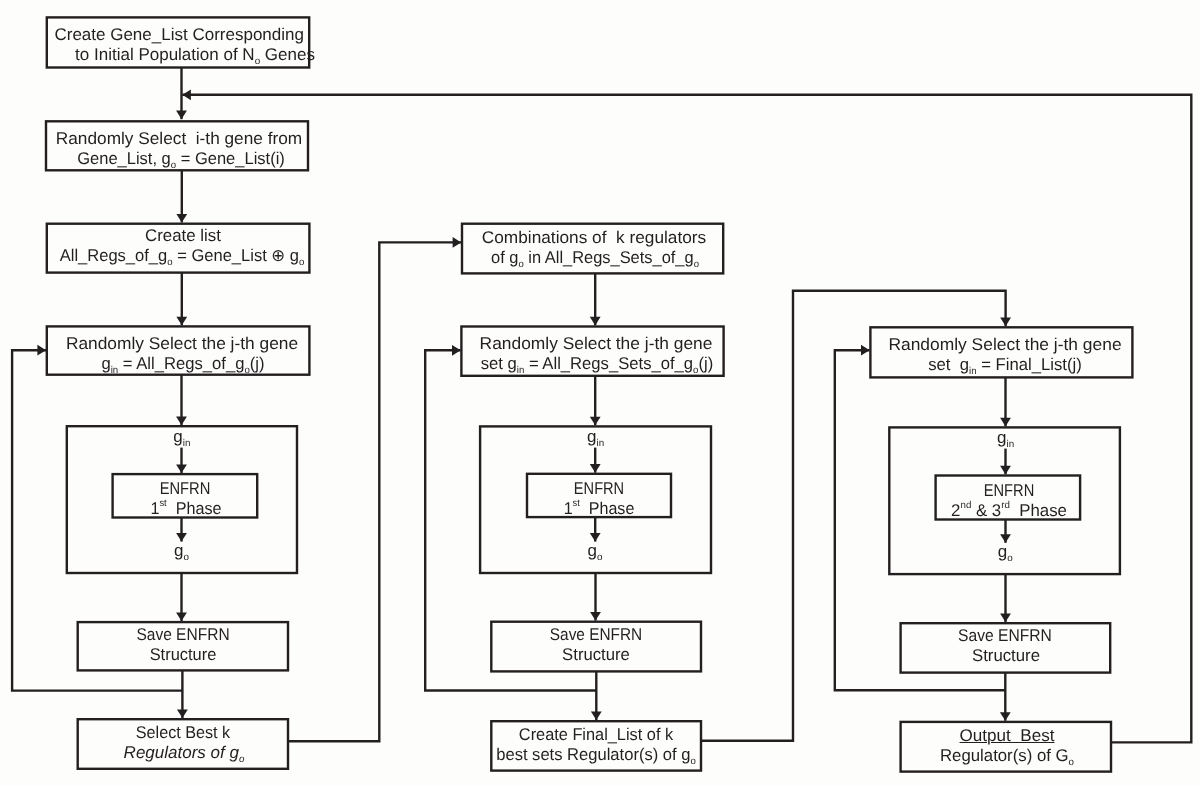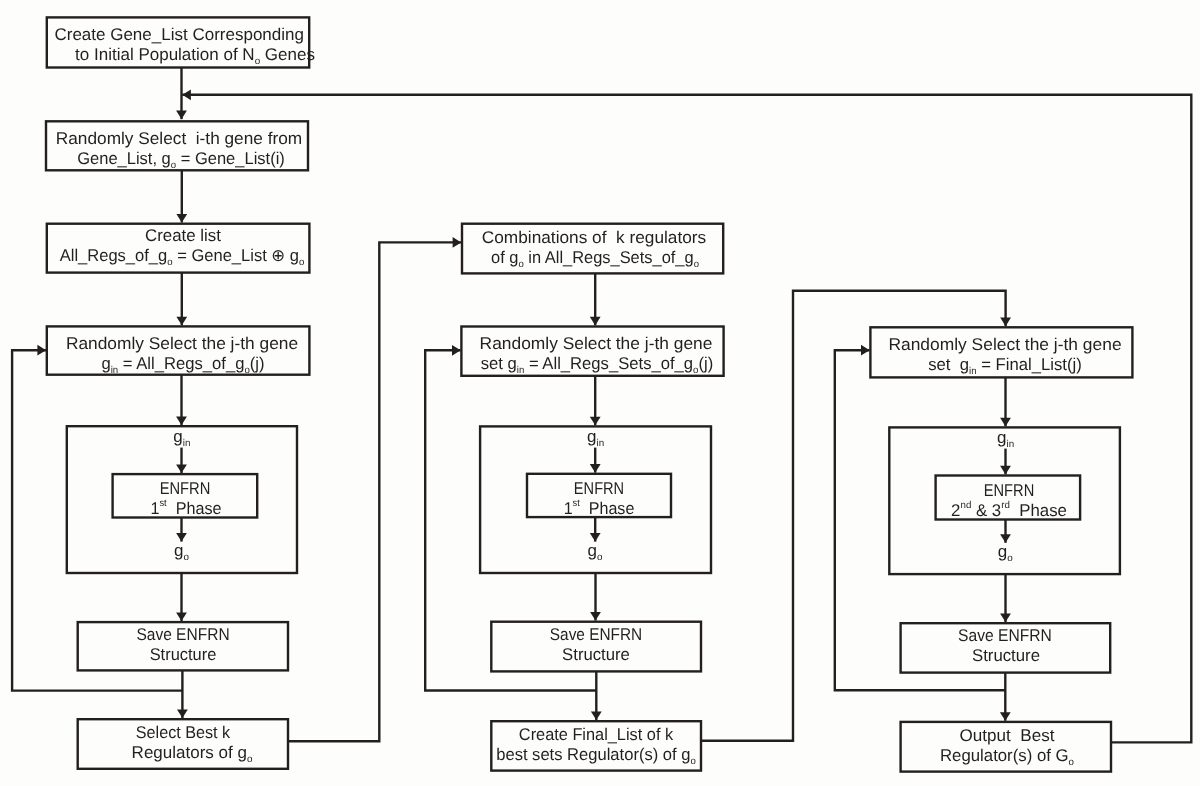--- a/index.html
+++ b/index.html
@@ -173,21 +173,21 @@
   <div class="node-label">
     <span class="tline" style="left: 185px; top: 479.2px; transform: translateX(-50%) scaleX(0.8657);">ENFRN</span>
     <span class="tline" style="left: 186px; top: 499.4px; transform: translateX(-50%) scaleX(0.9519);">1<sup>st</sup>  Phase</span>
   </div>
   <div class="node-label">
     <span class="tline" style="left: 182.6px; top: 624.9px; transform: translateX(-50%) scaleX(0.9134);">Save ENFRN</span>
     <span class="tline" style="left: 182.6px; top: 645.1px; transform: translateX(-50%) scaleX(0.9669);">Structure</span>
   </div>
   <div class="node-label">
     <span class="tline" style="left: 182.7px; top: 722.6px; transform: translateX(-50%) scaleX(0.9514);">Select Best k</span>
-    <span class="tline" style="left: 192px; top: 742.8px;">Regulators of g<sub>o</sub></span>
+    <span class="tline" style="left: 184px; top: 742.8px; font-style: italic;">Regulators of g<sub>o</sub></span>
   </div>
   <div class="node-label">
     <span class="tline" style="left: 594px; top: 227.5px; transform: translateX(-50%) scaleX(1.0149);">Combinations of  k regulators</span>
     <span class="tline" style="left: 594.6px; top: 247.7px; transform: translateX(-50%) scaleX(0.9664);">of g<sub>o</sub> in All_Regs_Sets_of_g<sub>o</sub></span>
   </div>
   <div class="node-label">
     <span class="tline" style="left: 596px; top: 334px; transform: translateX(-50%) scaleX(1.0222);">Randomly Select the j-th gene</span>
     <span class="tline" style="left: 596.5px; top: 354.2px; transform: translateX(-50%) scaleX(0.9785);">set g<sub>in</sub> = All_Regs_Sets_of_g<sub>o</sub>(j)</span>
   </div>
   <div class="node-label">
@@ -208,21 +208,21 @@
   </div>
   <div class="node-label">
     <span class="tline" style="left: 1008.5px; top: 480.7px; transform: translateX(-50%) scaleX(0.8623);">ENFRN</span>
     <span class="tline" style="left: 1008.6px; top: 500.9px; transform: translateX(-50%) scaleX(0.989);">2<sup>nd</sup> &amp; 3<sup>rd</sup>  Phase</span>
   </div>
   <div class="node-label">
     <span class="tline" style="left: 1005.3px; top: 626px; transform: translateX(-50%) scaleX(0.9193);">Save ENFRN</span>
     <span class="tline" style="left: 1005.8px; top: 646.2px; transform: translateX(-50%) scaleX(0.9872);">Structure</span>
   </div>
   <div class="node-label">
-    <span class="tline" style="left: 1006.5px; top: 725.5px; transform: translateX(-50%) scaleX(1.0042);">Output  Best</span>
+    <span class="tline" style="left: 1006.5px; top: 725.5px; transform: translateX(-50%) scaleX(1.0042); text-decoration: underline;">Output  Best</span>
     <span class="tline" style="left: 1006.9px; top: 745.7px; transform: translateX(-50%) scaleX(0.9862);">Regulator(s) of G<sub>o</sub></span>
   </div>
   <span class="freelbl" style="left: 181.8px; top: 426.5px;">g<sub>in</sub></span>
   <span class="freelbl" style="left: 181.4px; top: 541.4px;">g<sub>o</sub></span>
   <span class="freelbl" style="left: 595.7px; top: 426.7px;">g<sub>in</sub></span>
   <span class="freelbl" style="left: 595px; top: 541.4px;">g<sub>o</sub></span>
   <span class="freelbl" style="left: 1005.6px; top: 427.5px;">g<sub>in</sub></span>
   <span class="freelbl" style="left: 1005.2px; top: 542.4px;">g<sub>o</sub></span>
 
 </div>

